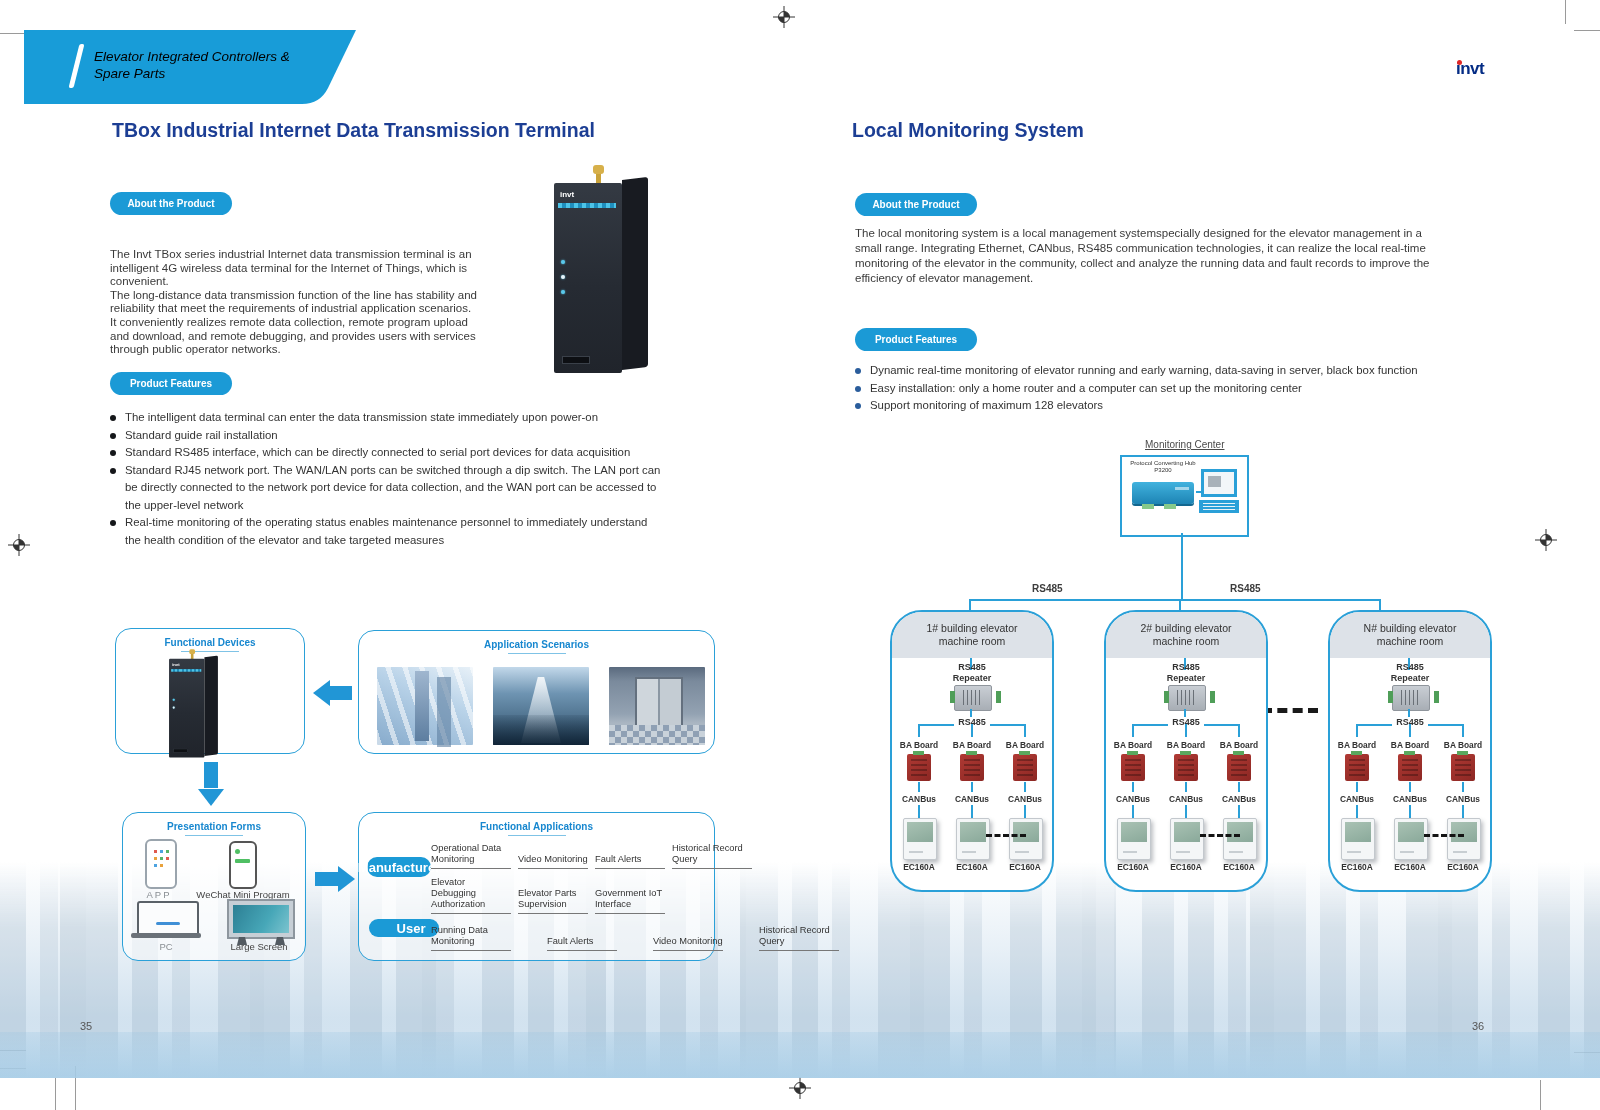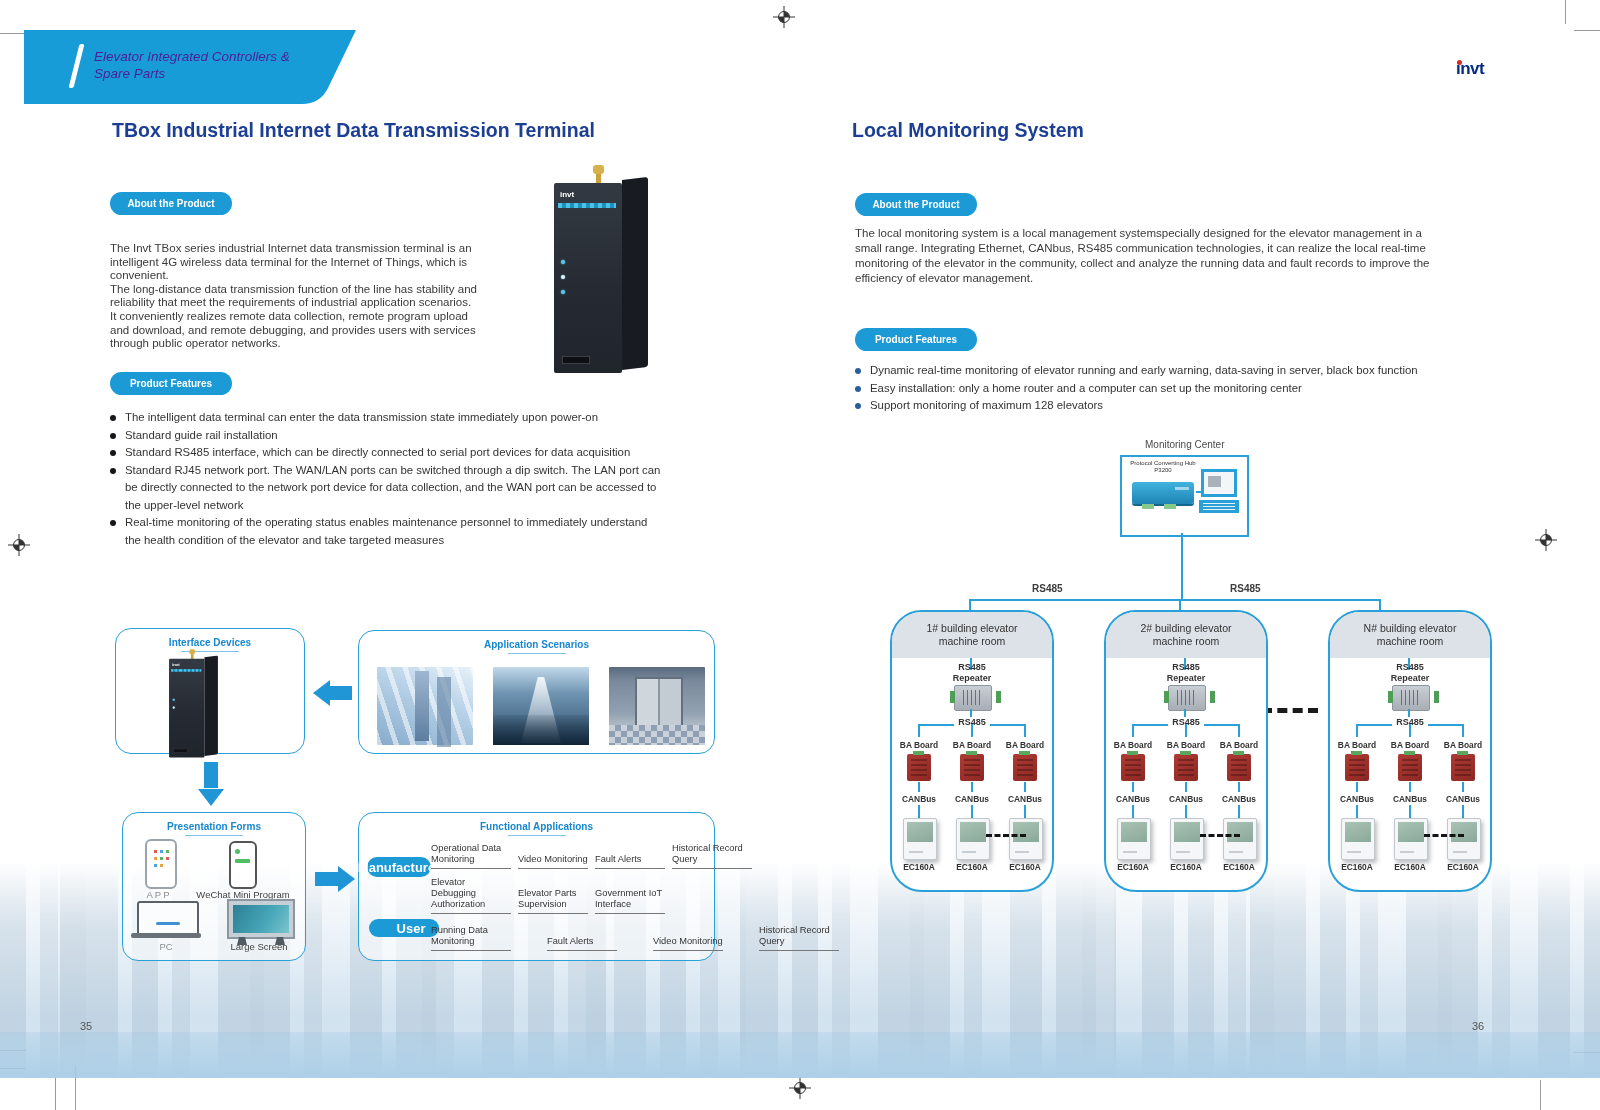--- a/index.html
+++ b/index.html
@@ -17,21 +17,21 @@
     background:
       repeating-linear-gradient(90deg,#7f9cb4 0 26px,transparent 26px 40px,#93abc0 40px 58px,transparent 58px 86px,#7f9cb4 86px 118px,transparent 118px 132px),
       repeating-linear-gradient(90deg,transparent 0 60px,#6d8ca6 60px 96px,transparent 96px 170px);
     -webkit-mask-image:linear-gradient(180deg,transparent 0,#000 30%,#000 80%,transparent 100%);
             mask-image:linear-gradient(180deg,transparent 0,#000 30%,#000 80%,transparent 100%);}
   .skyline::after{content:'';position:absolute;left:0;right:0;bottom:0;height:46px;
     background:linear-gradient(180deg,rgba(150,195,225,.25),rgba(140,190,224,.55));}
 
   
   .banner{position:absolute;left:24px;top:30px;width:332px;height:74px;background:#189cd8;
-    clip-path:path("M0 0 H332 L304 58 Q296 74 278 74 H0 Z");color:#4c1d95;}
+    clip-path:path("M0 0 H332 L304 58 Q296 74 278 74 H0 Z");color:#000000;}
   .banner .slash{position:absolute;left:50px;top:14px;width:5px;height:44px;background:#fff;transform:skewX(-14deg);border-radius:2px;}
   .banner .btext{position:absolute;left:70px;top:18px;font-size:13.5px;font-style:italic;line-height:17px;font-weight:500;}
 
   .logo{position:absolute;left:1456px;top:59px;font-size:17px;font-weight:bold;color:#042c85;letter-spacing:-.5px;}
   .logo .dot{position:absolute;left:1px;top:1px;width:5px;height:5px;border-radius:50%;background:#e02726;}
 
   
   .ptitle{position:absolute;font-size:19.5px;font-weight:bold;color:#1c3e94;}
   .pill{position:absolute;width:122px;height:23px;background:#1b9ad6;color:#fff;font-size:10px;font-weight:bold;
     border-radius:12px;display:flex;align-items:center;justify-content:center;}
@@ -197,21 +197,21 @@
     <div class="slash"></div>
     <div class="btext" style="white-space:pre-line;">Elevator Integrated Controllers &amp;
 Spare Parts</div>
   </div>
 
   <div class="logo"><span>invt</span><span class="dot"></span></div>
 
   <div class="ptitle" style="left:112px;top:119px;">TBox Industrial Internet Data Transmission Terminal</div>
   <div class="pill" style="left:110px;top:192px;">About the Product</div>
 
-  <div class="abouttext" style="left:110px;top:242px;width:378px;">
+  <div class="abouttext" style="left:110px;top:248px;width:378px;">
     <p>The Invt TBox series industrial Internet data transmission terminal is an intelligent 4G wireless data terminal for the Internet of Things, which is convenient.</p>
     <p>The long-distance data transmission function of the line has stability and reliability that meet the requirements of industrial application scenarios.</p>
     <p>It conveniently realizes remote data collection, remote program upload and download, and remote debugging, and provides users with services through public operator networks.</p>
   </div>
 
   <div class="tbox" style="left:552px;top:172px;">
     <div class="ant"></div>
     <div class="front"></div>
     <div class="side"></div>
     <div class="brand">invt</div>
@@ -225,21 +225,21 @@
   <div class="pill" style="left:110px;top:372px;">Product Features</div>
   <ul class="features" style="left:110px;top:409px;width:555px;">
       <li>The intelligent data terminal can enter the data transmission state immediately upon power-on</li>
       <li>Standard guide rail installation</li>
       <li>Standard RS485 interface, which can be directly connected to serial port devices for data acquisition</li>
       <li>Standard RJ45 network port. The WAN/LAN ports can be switched through a dip switch. The LAN port can be directly connected to the network port device for data collection, and the WAN port can be accessed to the upper-level network</li>
       <li>Real-time monitoring of the operating status enables maintenance personnel to immediately understand the health condition of the elevator and take targeted measures</li>
     </ul>
 
   <div class="obox" style="left:115px;top:628px;width:188px;height:124px;">
-    <div class="btitle">Interface Devices</div>
+    <div class="btitle">Functional Devices</div>
     <div class="tbox" style="left:52px;top:24px;transform:scale(0.52);transform-origin:top left;">
       <div class="ant"></div>
       <div class="front"></div>
       <div class="side"></div>
       <div class="brand">invt</div>
       <div class="stripe"></div>
       <div class="led" style="top:88px;"></div>
       <div class="led" style="top:103px;background:#e8f4fa;"></div>
       <div class="port"></div>
     </div>
@@ -320,21 +320,21 @@
   <div class="pill" style="left:855px;top:193px;">About the Product</div>
   <div class="abouttext" style="left:855px;top:226px;width:582px;line-height:15px;">The local monitoring system is a local management systemspecially designed for the  elevator management in a small range. Integrating Ethernet, CANbus, RS485 communication technologies, it can realize the local real-time monitoring of the elevator in the community, collect and analyze the running data and fault records to improve the efficiency of elevator management.</div>
 
   <div class="pill" style="left:855px;top:328px;">Product Features</div>
   <ul class="features blue" style="left:855px;top:362px;width:580px;">
       <li>Dynamic real-time monitoring of elevator running and early warning, data-saving in server, black box function</li>
       <li>Easy installation: only a home router and a computer can set up the monitoring center</li>
       <li>Support monitoring of maximum 128 elevators</li>
     </ul>
 
-  <div class="mc-title" style="left:1145px;top:439px;">Monitoring Center</div>
+  <div class="mc-title" style="left:1145px;top:439px;text-decoration:underline;">Monitoring Center</div>
   <div class="mc-box">
     <div class="hub-label">Protocol Converting Hub
 P3200</div>
     <div class="hub"></div>
     <div class="dg-line" style="left:74px;top:34px;width:10px;height:2px;"></div>
     <div class="pc-icon">
         <div class="mon"></div>
         <div class="kb"></div>
       </div>
   </div>

